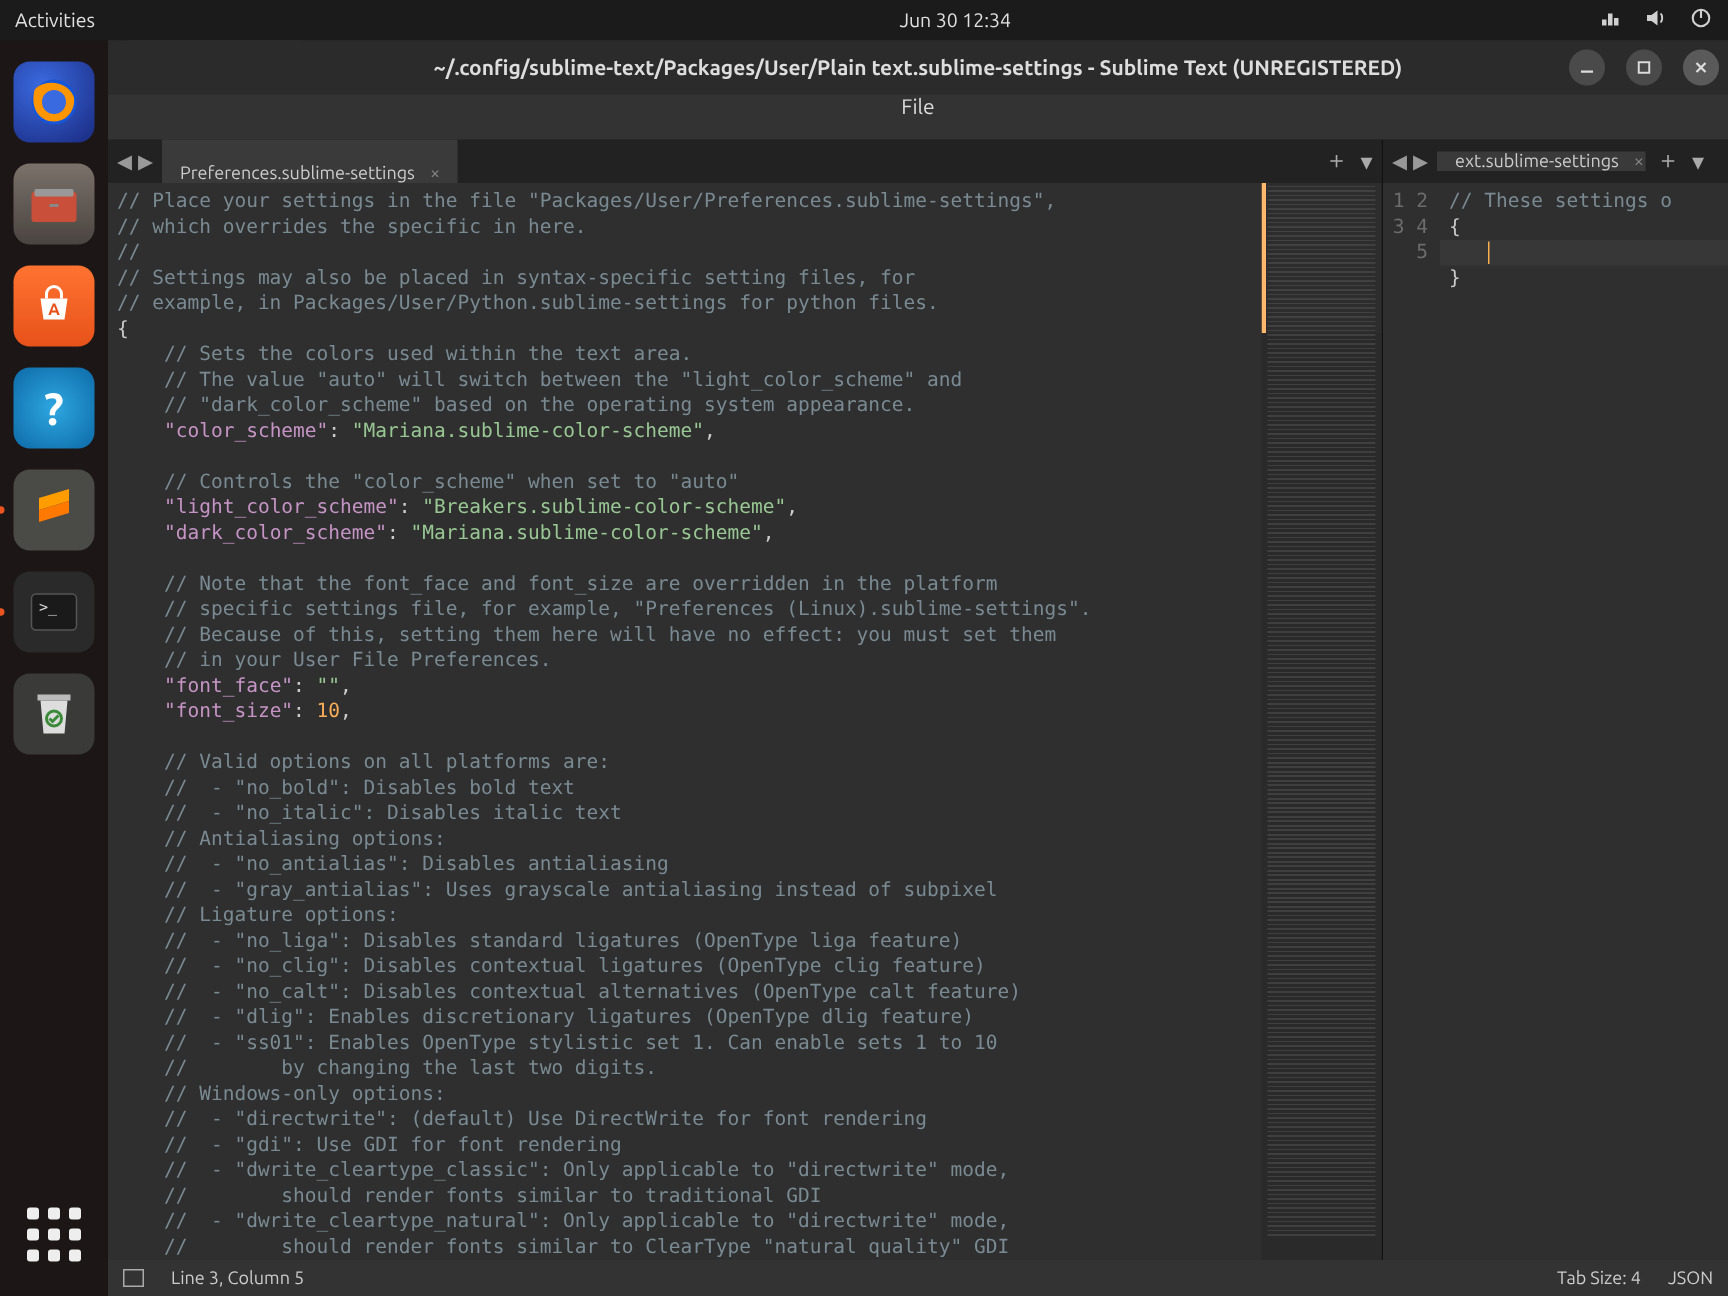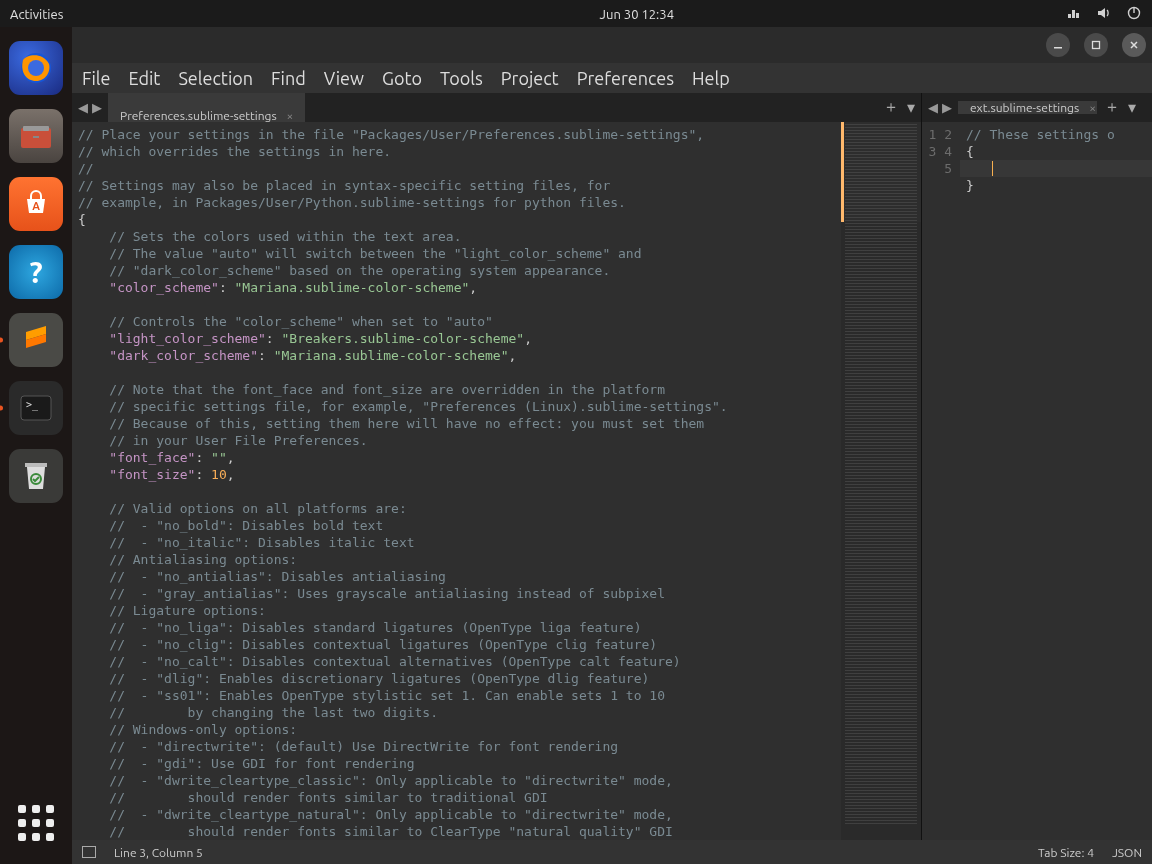--- a/index.html
+++ b/index.html
@@ -56,21 +56,21 @@
   display: flex; gap: 14px;
 }
 .window-btn {
   width: 24px; height: 24px; border-radius: 50%;
   background: #4a4a4a; display: flex; align-items: center; justify-content: center;
   font-size: 12px; cursor: pointer; color:#ddd;
 }
 .window-btn.close { background: #5a5a5a; }
 .menubar {
   height: 30px; background: #333; display: flex; align-items: center;
-  padding: 0 10px; gap: 18px; font-size: 18px; color: #ddd;
+  padding: 0 10px; gap: 18px; font-size: 14px; color: #ddd; flex-direction: column;
 }
 .menubar span { cursor: pointer; }
 .tabbar {
   height: 29px; background: #222; display: flex; align-items: stretch;
   position: relative;
 }
 .tab-nav { display: flex; align-items: center; padding: 0 4px; color:#999; }
 .tab-nav span { padding: 0 2px; cursor: pointer; font-size: 13px; }
 .tab {
   display: flex; align-items: flex-end; gap: 10px;
@@ -222,20 +222,21 @@
         <span></span>
         <span></span>
       <span></span>
         <span></span>
         <span></span>
     </div>
   </div>
 
   <div class="window">
     <div class="titlebar">
+      <span>~/.config/sublime-text/Packages/User/Plain text.sublime-settings - Sublime Text (UNREGISTERED)</span>
       <div class="window-controls">
         <div class="window-btn">
           <svg width="10" height="10" viewBox="0 0 10 10">
               <rect x="1" y="7" width="8" height="1.5" fill="#ddd"></rect>
             </svg>
         </div>
         <div class="window-btn">
           <svg width="10" height="10" viewBox="0 0 10 10">
               <rect x="1.5" y="1.5" width="7" height="7" fill="none" stroke="#ddd" stroke-width="1.3"></rect>
             </svg>
@@ -274,21 +275,21 @@
             <span class="close">×</span>
           </div>
           <div class="tab-fill"></div>
           <div class="tab-actions">
             <span>＋</span>
             <span>▾</span>
           </div>
         </div>
         <div class="editor-body">
           <div class="code" id="code-left"><span class="c">// Place your settings in the file "Packages/User/Preferences.sublime-settings",</span>
-<span class="c">// which overrides the settings in here.</span>
+<span class="c">// which overrides the specific in here.</span>
 <span class="c">//</span>
 <span class="c">// Settings may also be placed in syntax-specific setting files, for</span>
 <span class="c">// example, in Packages/User/Python.sublime-settings for python files.</span>
 <span class="p">{</span>
 <span class="c">    // Sets the colors used within the text area.</span>
 <span class="c">    // The value "auto" will switch between the "light_color_scheme" and</span>
 <span class="c">    // "dark_color_scheme" based on the operating system appearance.</span>
     <span class="k">"color_scheme"</span><span class="p">: </span><span class="s">"Mariana.sublime-color-scheme"</span><span class="p">,</span>
 
 <span class="c">    // Controls the "color_scheme" when set to "auto"</span>

